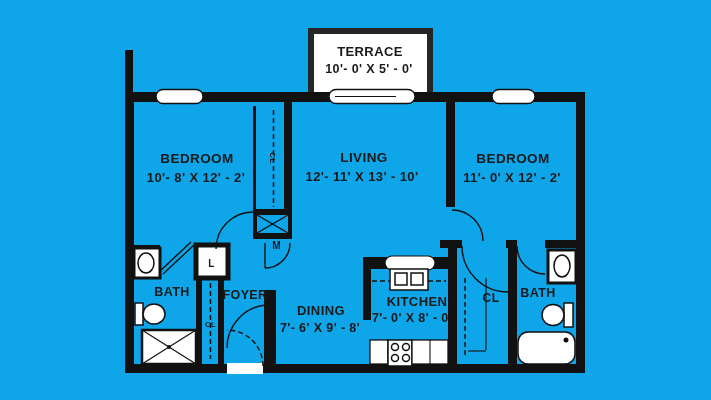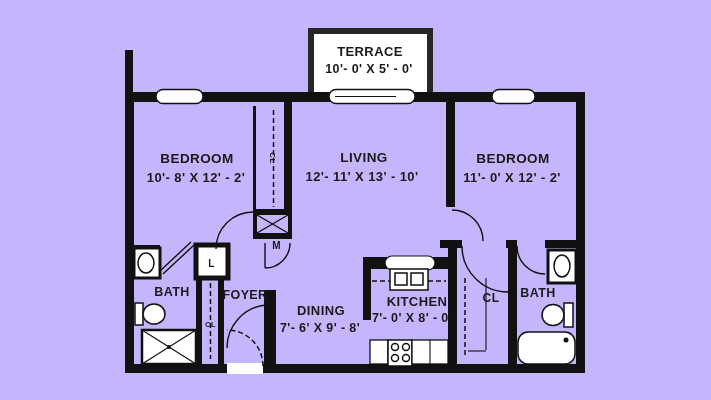--- a/index.html
+++ b/index.html
@@ -1,17 +1,17 @@
 <!DOCTYPE html>
 <html><head>
 <meta charset="utf-8">
 <style>
   html,body{margin:0;padding:0;background:#ffffff;}
   body{width:711px;height:400px;overflow:hidden;}
-  .plan-wrap{width:711px;height:400px;position:relative;background:#c4b5fd;}
+  .plan-wrap{width:711px;height:400px;position:relative;background:#0ea5e9;}
   svg{display:block;}
   .lbl{font-family:"Liberation Sans", sans-serif;font-weight:700;fill:#1a1a1a;letter-spacing:0.4px;}
   .wall{fill:#111111;}
   .thin{stroke:#111111;stroke-width:1.4;fill:none;}
   .fixture{stroke:#111111;stroke-width:1.5;fill:#ffffff;}
   .dash{stroke:#111111;stroke-width:1.5;fill:none;stroke-dasharray:5 3;}
 </style>
 </head>
 <body>
 

